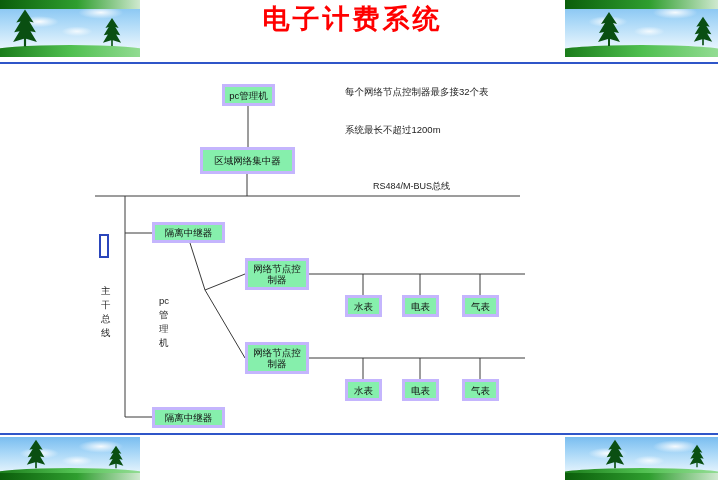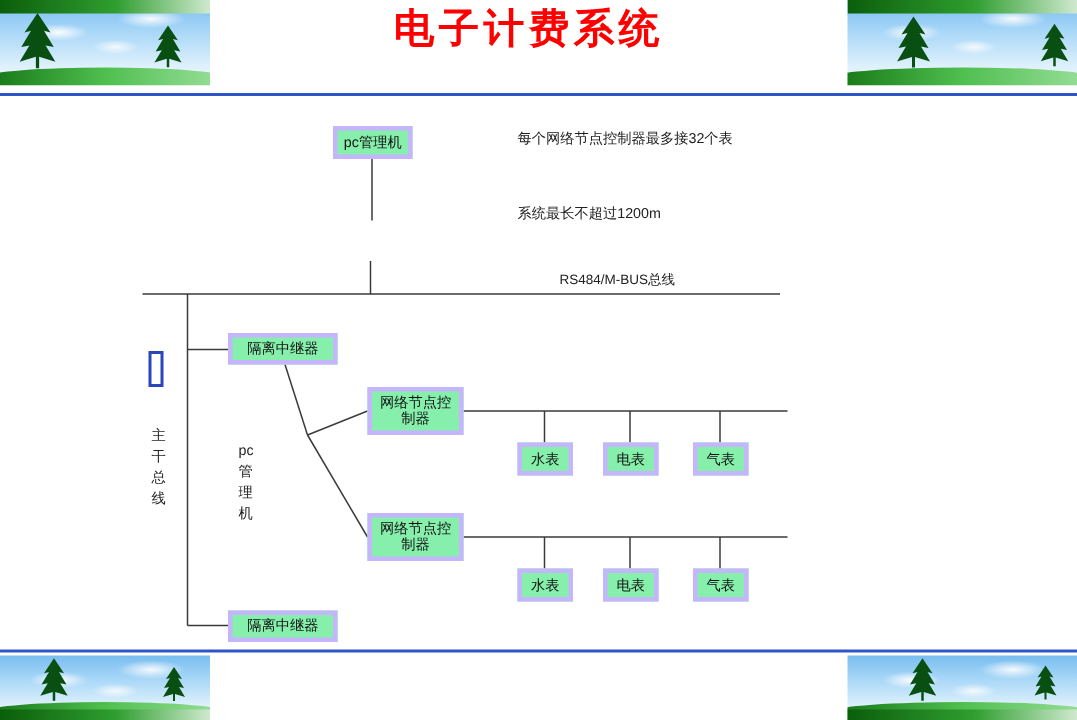--- a/index.html
+++ b/index.html
@@ -106,23 +106,24 @@
     <line x1="420" y1="274" x2="420" y2="295"></line>
     <line x1="480" y1="274" x2="480" y2="295"></line>
     <line x1="309" y1="358" x2="525" y2="358"></line>
     <line x1="363" y1="358" x2="363" y2="379"></line>
     <line x1="420" y1="358" x2="420" y2="379"></line>
     <line x1="480" y1="358" x2="480" y2="379"></line>
   </svg>
 
   <div class="dbox" style="left:222px;top:84px;width:53px;height:22px;">pc管理机</div>
 
+  <div class="dbox" style="left:200px;top:147px;width:95px;height:27px;">区域网络集中器</div>
 
   <div class="lbl" style="left:345px;top:86px;">每个网络节点控制器最多接32个表</div>
-  <div class="lbl" style="left:345px;top:136px;">系统最长不超过1200m</div>
+  <div class="lbl" style="left:345px;top:124px;">系统最长不超过1200m</div>
 
   <div class="lbl" style="left:341px;top:180px;font-size:9px;padding-left:32px;">RS484/M-BUS总线</div>
 
   <div class="blue-marker"></div>
 
   <div class="dbox" style="left:152px;top:222px;width:73px;height:21px;">隔离中继器</div>
 
   <div class="vlbl" style="left:101px;top:284px;">主干总线</div>
 
   <div class="vlbl" style="left:159px;top:294px;">pc管理机</div>

